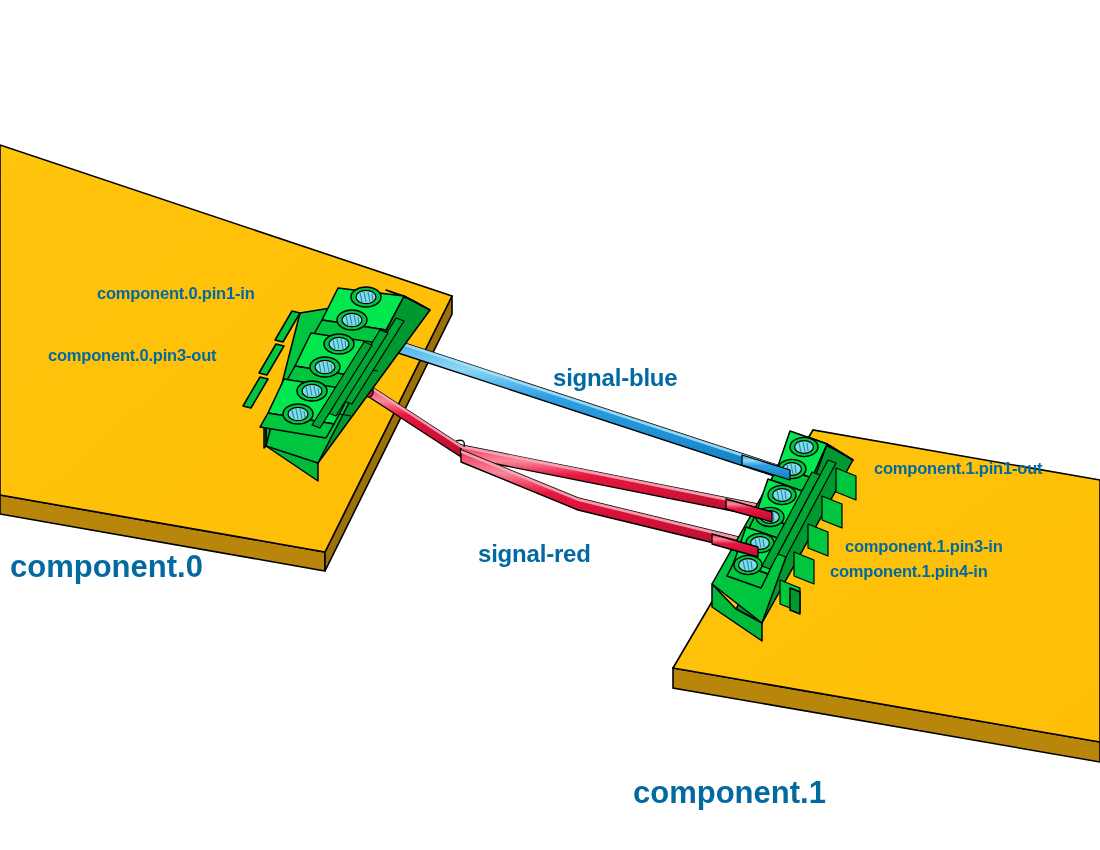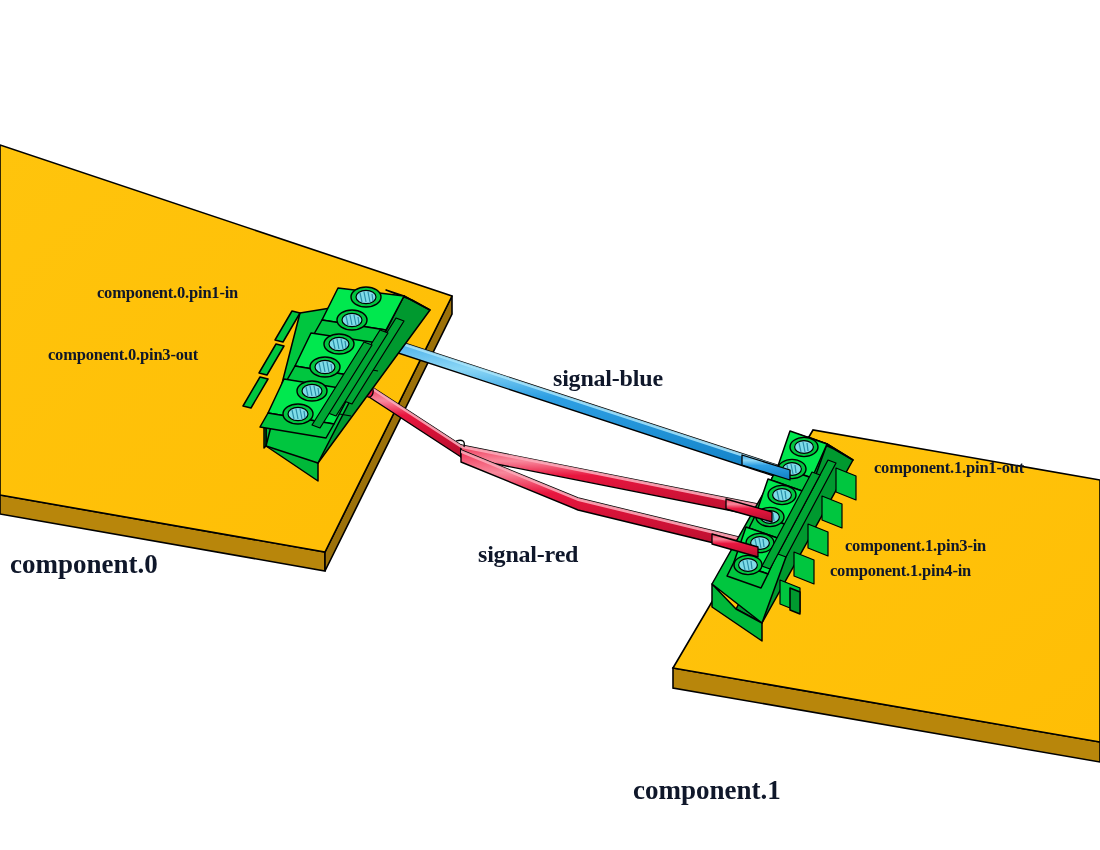--- a/index.html
+++ b/index.html
@@ -18,29 +18,29 @@
   svg.layer {
     position: absolute;
     left: 0;
     top: 0;
     width: 1100px;
     height: 850px;
     display: block;
   }
   .lbl {
     position: absolute;
-    font-family: Liberation Serif, serif;
+    font-family: Liberation Sans, sans-serif;
     font-weight: bold;
-    color: #0f172a;
+    color: #0369a1;
     white-space: nowrap;
     line-height: 1;
     letter-spacing: -0.2px;
   }
   .lbl-board {
-    font-size: 27px;
+    font-size: 31px;
     letter-spacing: 0px;
   }
   .lbl-pin {
     font-size: 16.5px;
   }
   .lbl-sig {
     font-size: 24px;
   }
 </style>
 </head>

